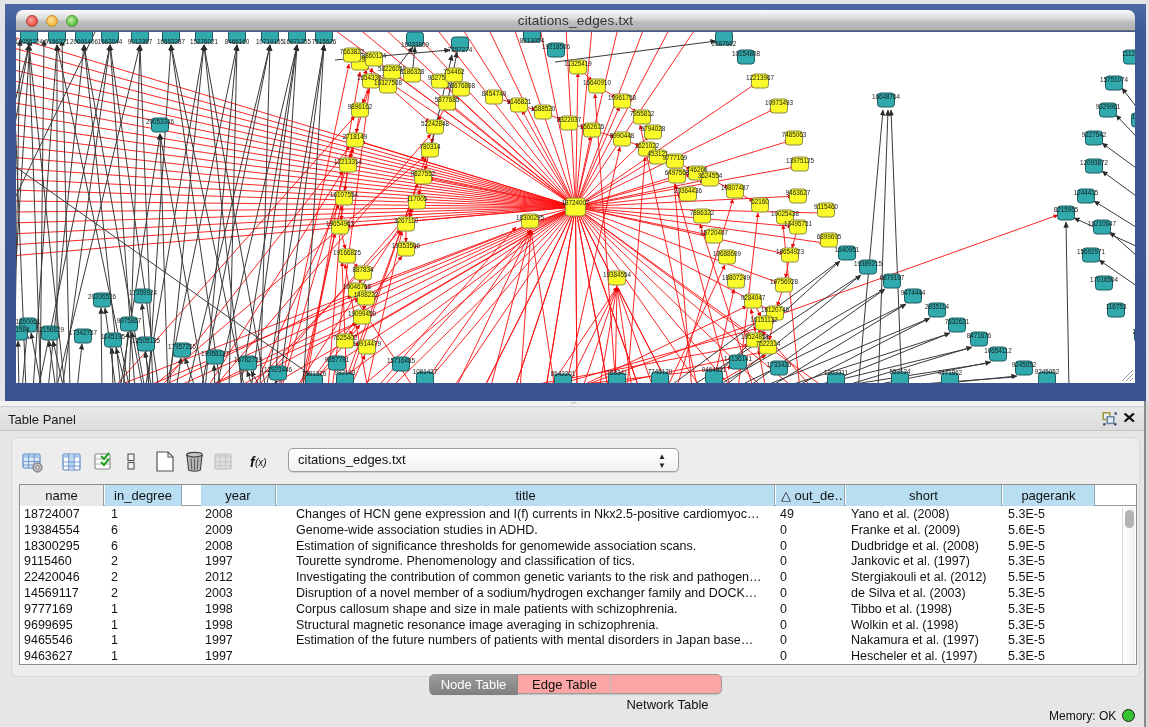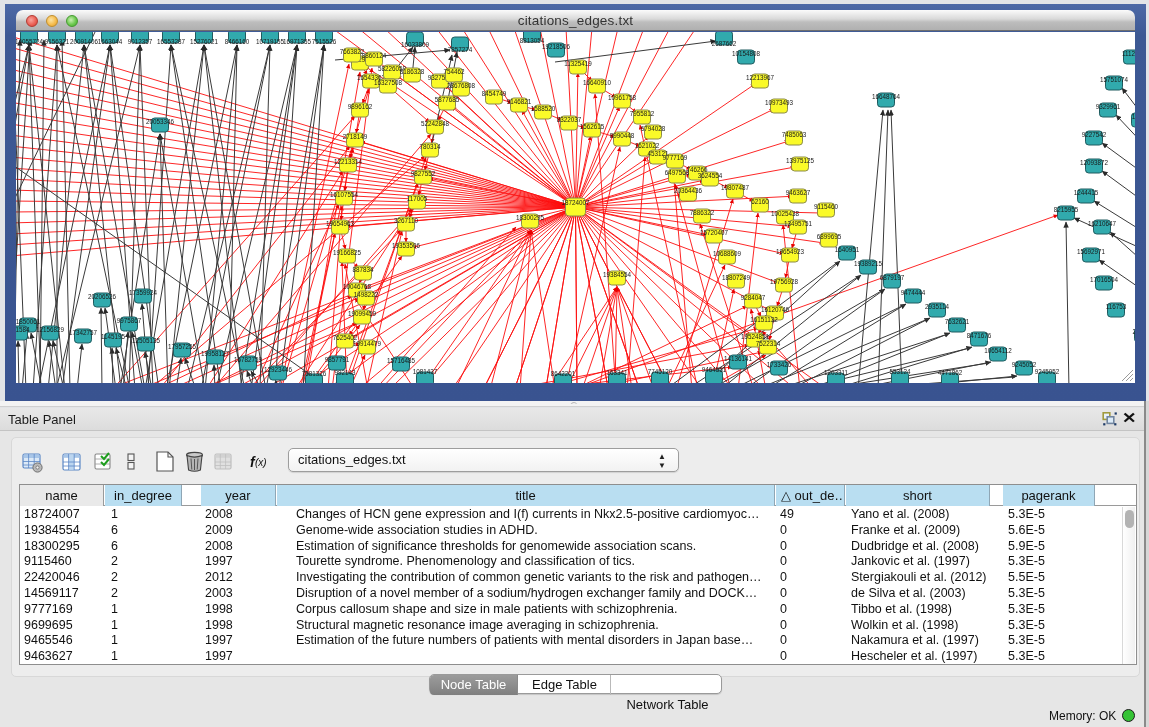--- a/index.html
+++ b/index.html
@@ -41,21 +41,21 @@
 .c1 { left:91px; width:90px; }
 .c2 { left:185px; width:70px; }
 .c3 { left:256px; width:490px;margin-left:20px; }
 .c4 { left:760px; width:62px; }
 .c5 { left:831px; width:150px; }
 .c6 { left:988px; width:86px; }
 #sbar { position:absolute; left:1102px; top:22px; width:13px; height:158px;
   background:linear-gradient(90deg,#ffffff,#f0f0f0); border-left:1px solid #d9d9d9; }
 #sbar .th2 { position:absolute; left:2px; top:3px; width:9px; height:18px; background:#b3b3b3; border-radius:5px; }
 #segs { position:absolute; left:429px; top:243px; width:293px; height:20px; border:1px solid #9a9a9a;
-  border-radius:5px; background:#ffffff; font-size:13px; text-align:center; color:#111;
+  border-radius:5px; background:#fca5a5; font-size:13px; text-align:center; color:#111;
   box-shadow:0 1px 1px rgba(0,0,0,0.15); }
 #segs div { position:absolute; top:0; height:20px; line-height:19px; }
 #seg1 { left:0; width:88px; background:linear-gradient(#9c9c9c,#7f7f7f); color:#fff;
   border-radius:4px 0 0 4px; border-right:1px solid #8a8a8a; }
 #seg2 { left:89px; width:92px; border-right:1px solid #b9b9b9; }
 #seg3 { left:182px; width:111px;margin-top:20px; }
 #memory { position:absolute; left:1049px; top:278px; font-size:12px; color:#111; }
 #memory .dot { display:inline-block; width:13px; height:13px; border-radius:50%;
   background:#35c335; border:1.5px solid #1c1c1c; vertical-align:-2px; margin-left:6px; }
 #redge { position:absolute; left:1144px; top:401px; width:2px; height:326px; background:#8a8a8a; }
@@ -1049,21 +1049,21 @@
 </svg>
     <div id="combo">citations_edges.txt<div class="ar">▲<br>▼</div></div>
   </div>
   <div id="table">
     <div id="thead">
       <div class="th" style="left:0; width:84px; background:#e9e9e9; border-right:1px solid #9a9a9a;">name</div>
       <div class="th" style="left:85px; width:77px;">in_degree</div>
       <div class="th" style="left:181px; width:75px;">year</div>
       <div class="th" style="left:257px; width:498px;">title</div>
       <div class="th" style="left:756px; width:69px; text-align:left; padding-left:5px;">△ out_de…</div>
-      <div class="th" style="left:826px; width:144px;">short</div>
+      <div class="th" style="left:826px; width:156px;">short</div>
       <div class="th" style="left:983px; width:92px;">pagerank</div>
     </div>
     <div id="tbody">
           <div class="tr">
             <div class="c0">18724007</div>
             <div class="c1">1</div>
             <div class="c2">2008</div>
             <div class="c3">Changes of HCN gene expression and I(f) currents in Nkx2.5-positive cardiomyoc…</div>
             <div class="c4">49</div>
             <div class="c5">Yano et al. (2008)</div>

